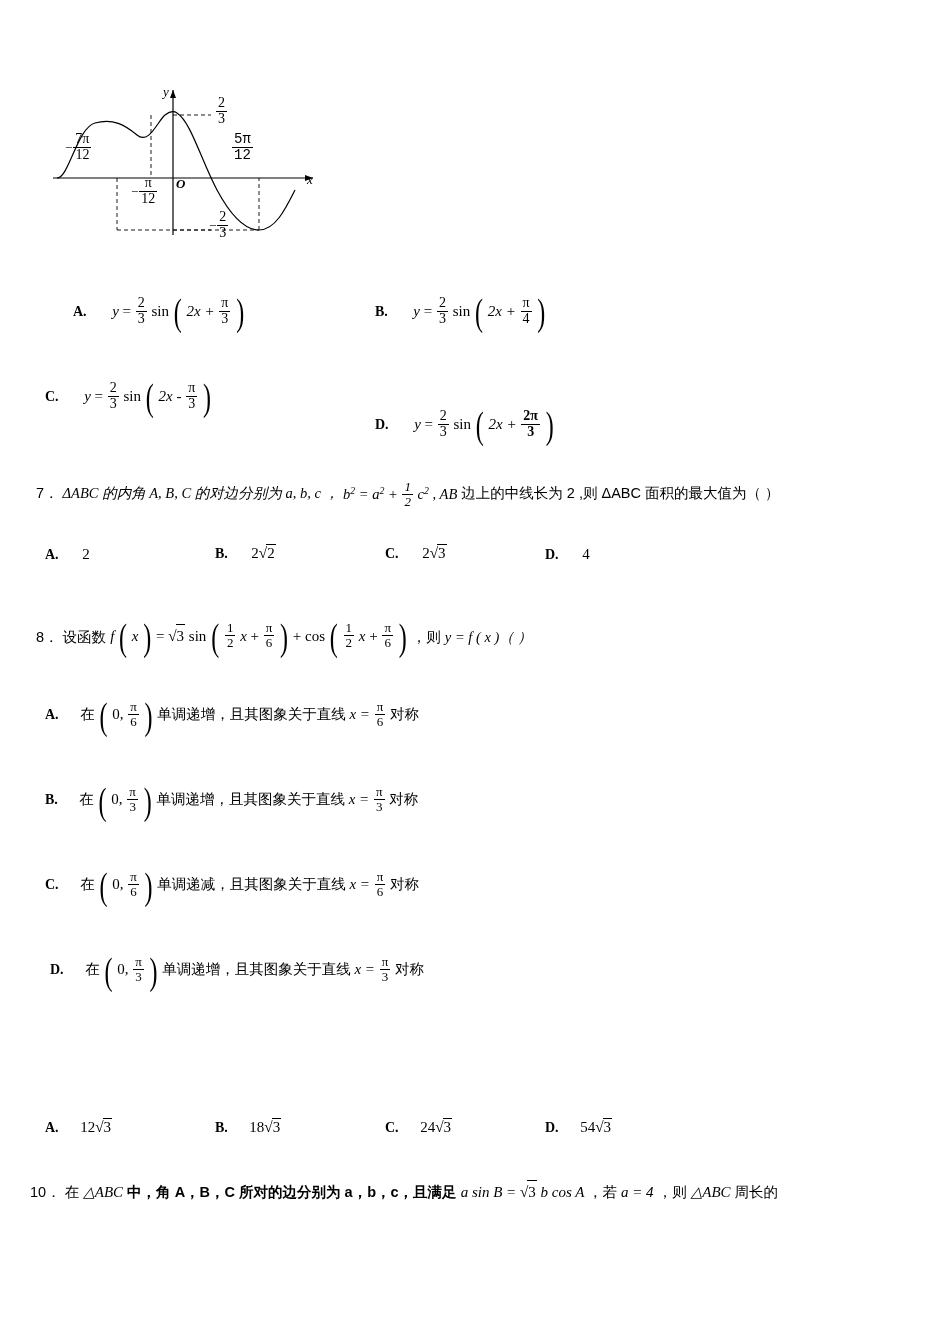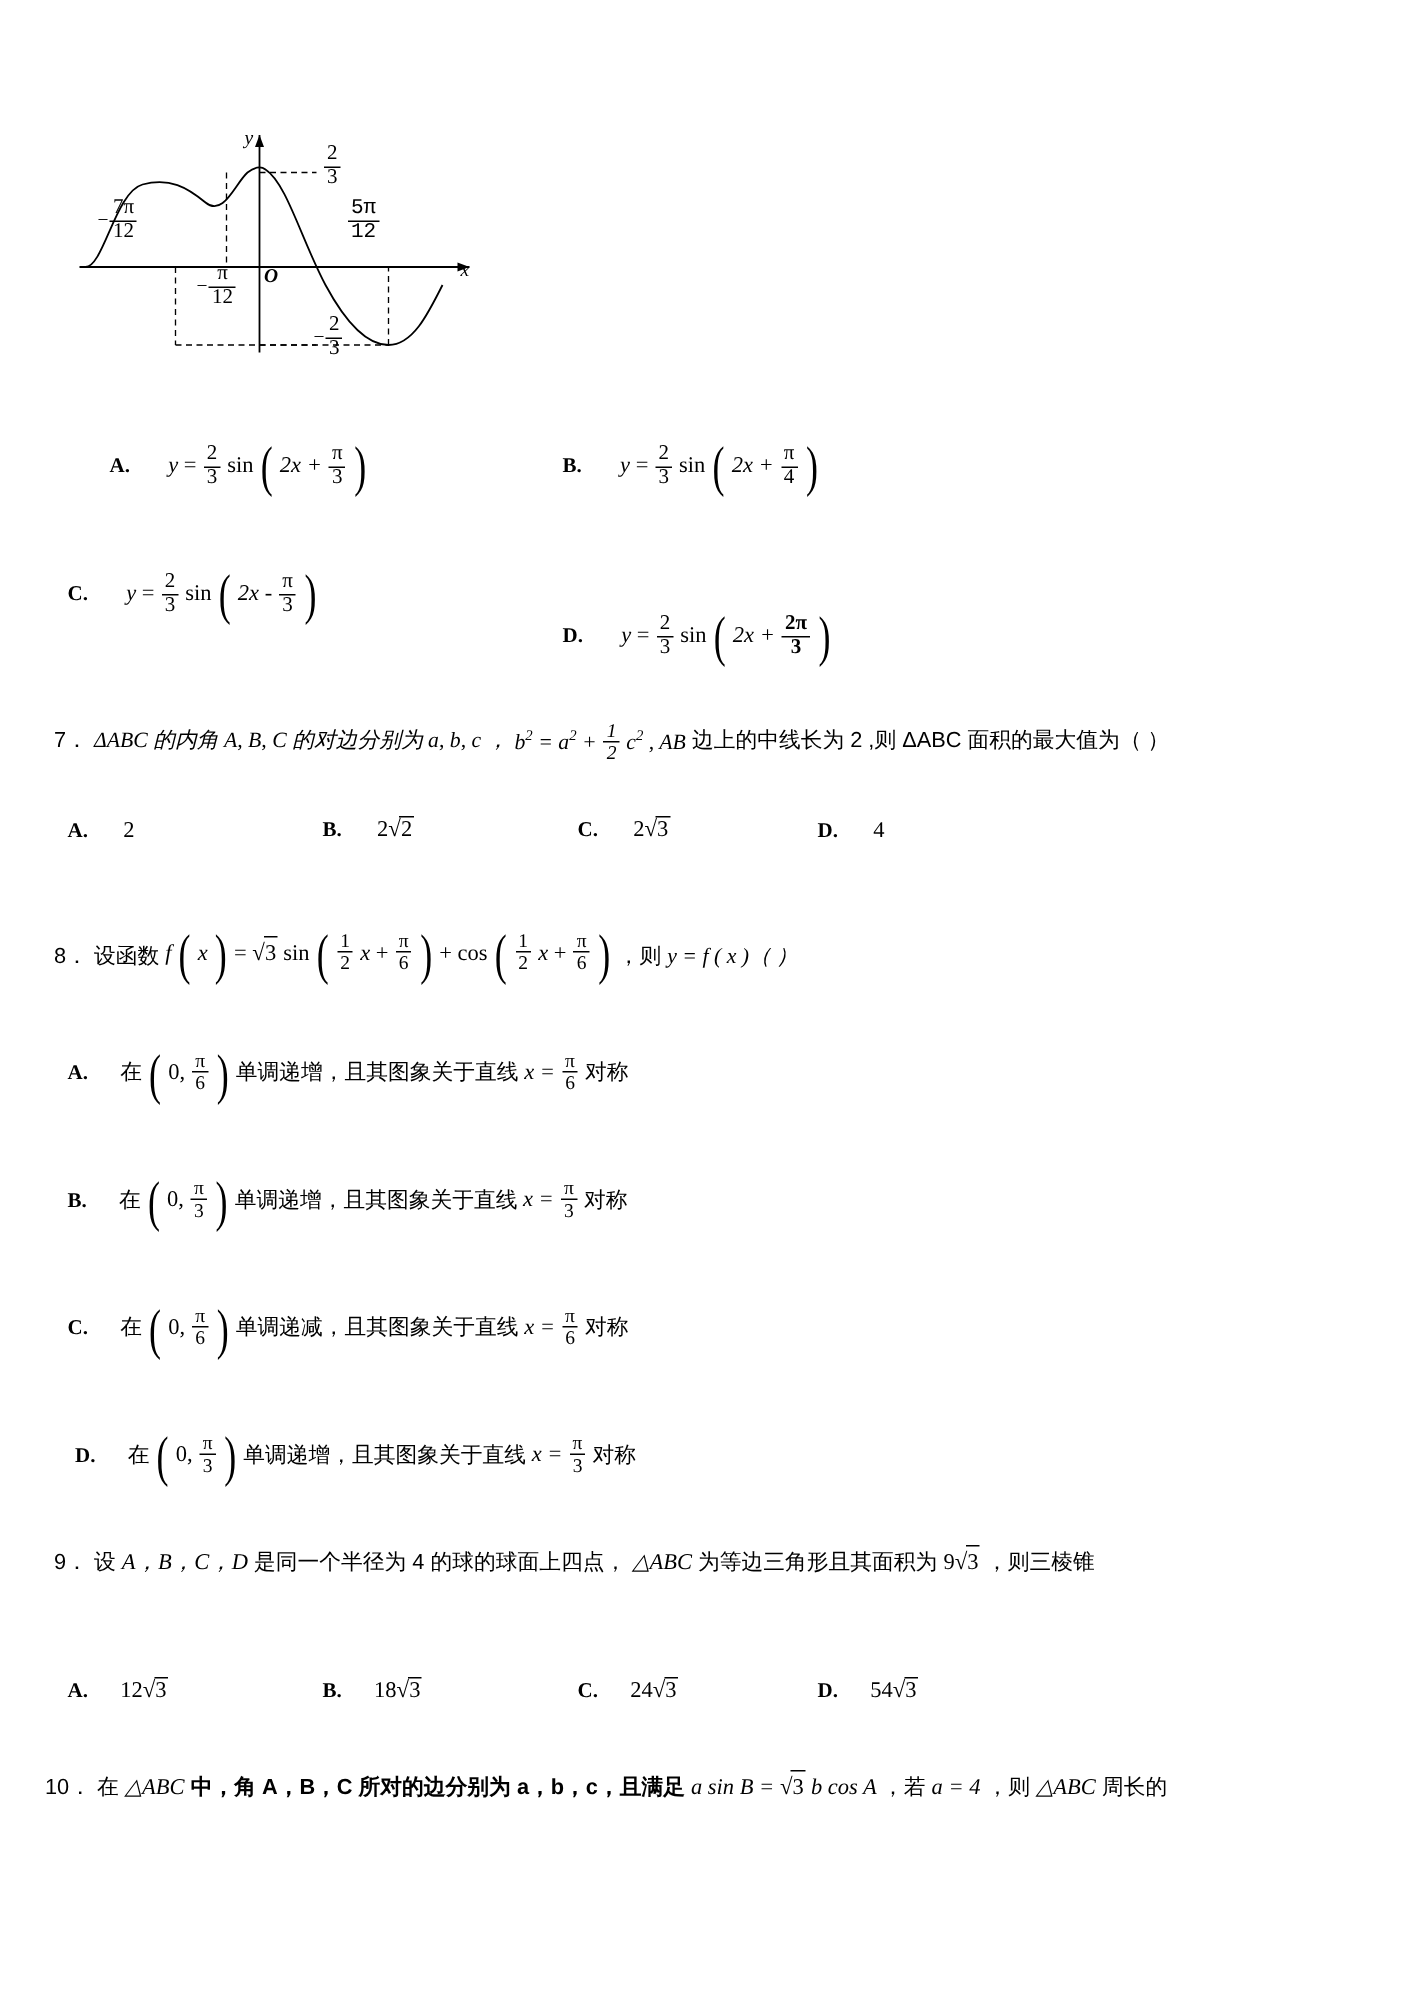--- a/index.html
+++ b/index.html
@@ -364,30 +364,20 @@
     <span class="serif" style="font-style:italic;">
       x =
       <span class="frac" style="font-size:13px; font-style:normal;">
         <span class="num">π</span>
         <span class="den">3</span>
       </span>
     </span>
     <span style="font-family:'Liberation Sans',sans-serif; font-size:14.5px;">对称</span>
   </div>
 
-  <div class="qtext" style="left:36px; top:1030px; width:890px;">
-    <span>9．</span>
-    <span>设</span>
-    <span class="serif" style="font-style:italic; font-size:15px;">A，B，C，D</span>
-    <span>是同一个半径为 4 的球的球面上四点，</span>
-    <span class="serif" style="font-style:italic; font-size:15px;">△ABC</span>
-    <span>为等边三角形且其面积为</span>
-    <span class="serif sqrt" style="font-size:15px;">9<span class="rad">√</span><span class="bar">3</span></span>
-    <span>，则三棱锥</span>
-  </div>
 
   <div class="opt" style="left:45px; top:1118px;">
     <span class="optlabel">A.</span>
     <span style="display:inline-block; width:14px;"></span>
     <span class="serif sqrt"><span>12</span><span class="rad">√</span><span class="bar">3</span></span>
   </div>
   <div class="opt" style="left:215px; top:1118px;">
     <span class="optlabel">B.</span>
     <span style="display:inline-block; width:14px;"></span>
     <span class="serif sqrt"><span>18</span><span class="rad">√</span><span class="bar">3</span></span>

